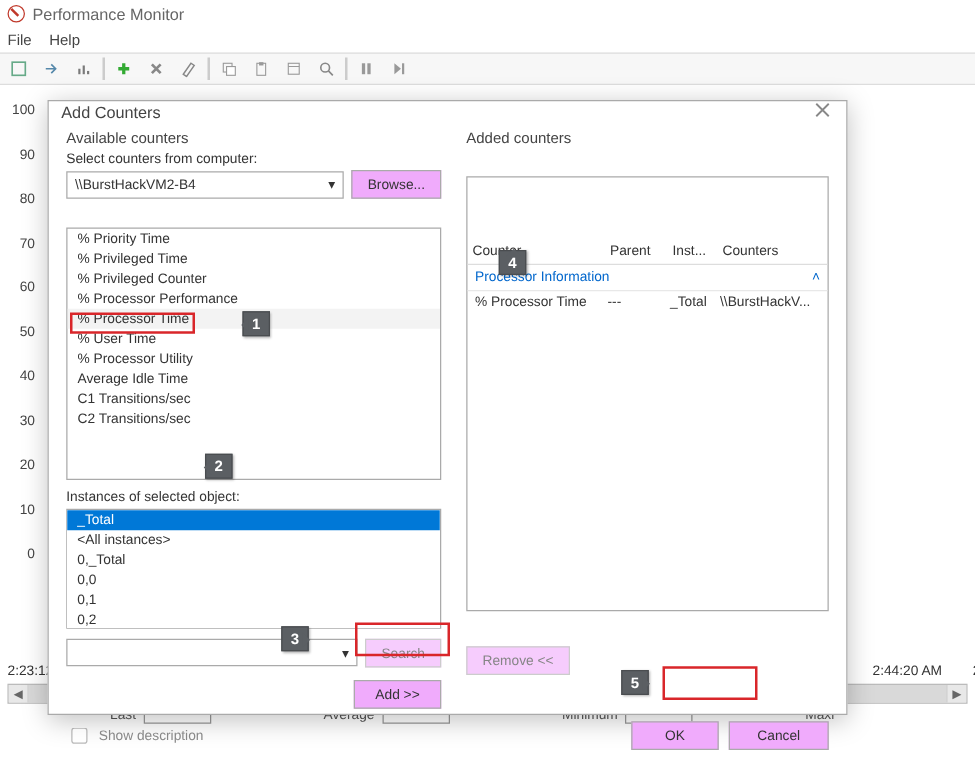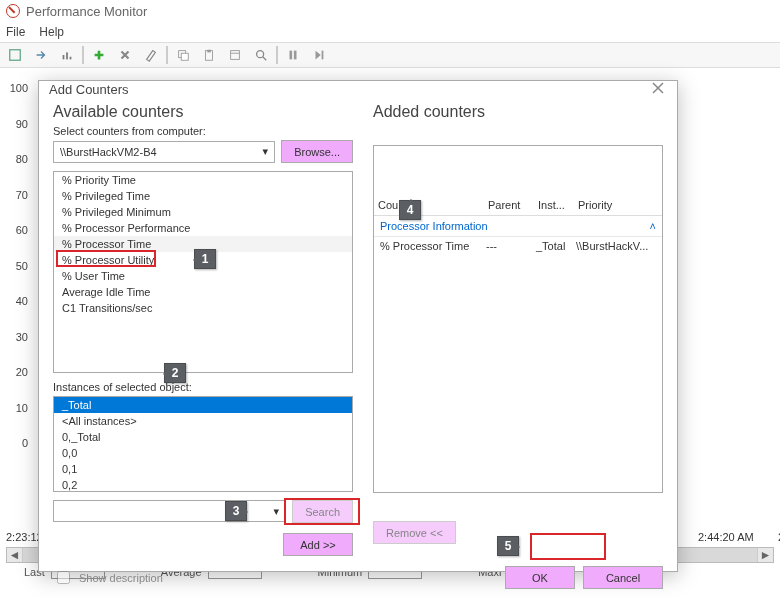--- a/index.html
+++ b/index.html
@@ -109,22 +109,22 @@
     color: #666;
   }
   .bottom-scroll .arrow.l { left: 0; border-right: 1px solid #ccc; }
   .bottom-scroll .arrow.r { right: 0; border-left: 1px solid #ccc; }
   .status-row {
     position: absolute;
     bottom: 0; left: 0; right: 0;
     height: 18px;
     display: flex;
     align-items: center;
-    padding: 0 24px;
-    gap: 56px;
+    padding: 0 88px;
+    gap: 90px;
     font-size: 11px;
     color: #555;
   }
   .status-row .field {
     display: flex; gap: 6px; align-items: center;
   }
   .status-row .box {
     width: 54px; height: 14px;
     border: 1px solid #999;
     background: #fff;
@@ -159,32 +159,32 @@
     padding: 6px 14px 10px 14px;
     gap: 20px;
   }
   .col {
     display: flex;
     flex-direction: column;
   }
   .col.left { width: 300px; }
   .col.right { flex: 1; gap: 20px; }
   .section-label {
-    font-size: 16px;
+    font-size: 12px;
     color: #444;
     margin-bottom: 4px;
   }
   .subtext {
     font-size: 11px;
     color: #333;
     margin-bottom: 3px;
   }
   .row {
     display: flex; gap: 6px; align-items: center;
-    margin-bottom: 8px;
+    margin-bottom: 23px;
   }
   .combo {
     flex: 1;
     height: 22px;
     border: 1px solid #aaa;
     background: #fff;
     display: flex;
     align-items: center;
     justify-content: space-between;
     padding: 0 6px;
@@ -461,27 +461,28 @@
         <div class="combo">
           <span>\\BurstHackVM2-B4</span>
           <span>▾</span>
         </div>
         <div class="btn">Browse...</div>
       </div>
 
       <div class="listbox counters">
         <div class="li">% Priority Time</div>
         <div class="li">% Privileged Time</div>
-        <div class="li">% Privileged Minimum</div>
+        <div class="li">% Privileged Counter</div>
         <div class="li">% Processor Performance</div>
         <div class="li hl">% Processor Time</div>
+        <div class="li">% User Time</div>
         <div class="li">% Processor Utility</div>
-        <div class="li">% User Time</div>
         <div class="li">Average Idle Time</div>
         <div class="li">C1 Transitions/sec</div>
+        <div class="li">C2 Transitions/sec</div>
       </div>
 
       <div class="subtext">Instances of selected object:</div>
       <div class="listbox instances">
         <div class="li selected">_Total</div>
         <div class="li">&lt;All instances&gt;</div>
         <div class="li">0,_Total</div>
         <div class="li">0,0</div>
         <div class="li">0,1</div>
         <div class="li">0,2</div>
@@ -501,21 +502,21 @@
       </div>
     </div>
 
     <div class="col right">
       <div class="section-label">Added counters</div>
       <div class="added-box">
         <div class="grid-head">
           <span>Counter</span>
           <span>Parent</span>
           <span>Inst...</span>
-          <span>Priority</span>
+          <span>Counters</span>
         </div>
         <div class="group-row">
           <span>Processor Information</span>
           <span style="color:#0066cc">˄</span>
         </div>
         <div class="data-row">
           <span>% Processor Time</span>
           <span>---</span>
           <span>_Total</span>
           <span>\\BurstHackV...</span>

